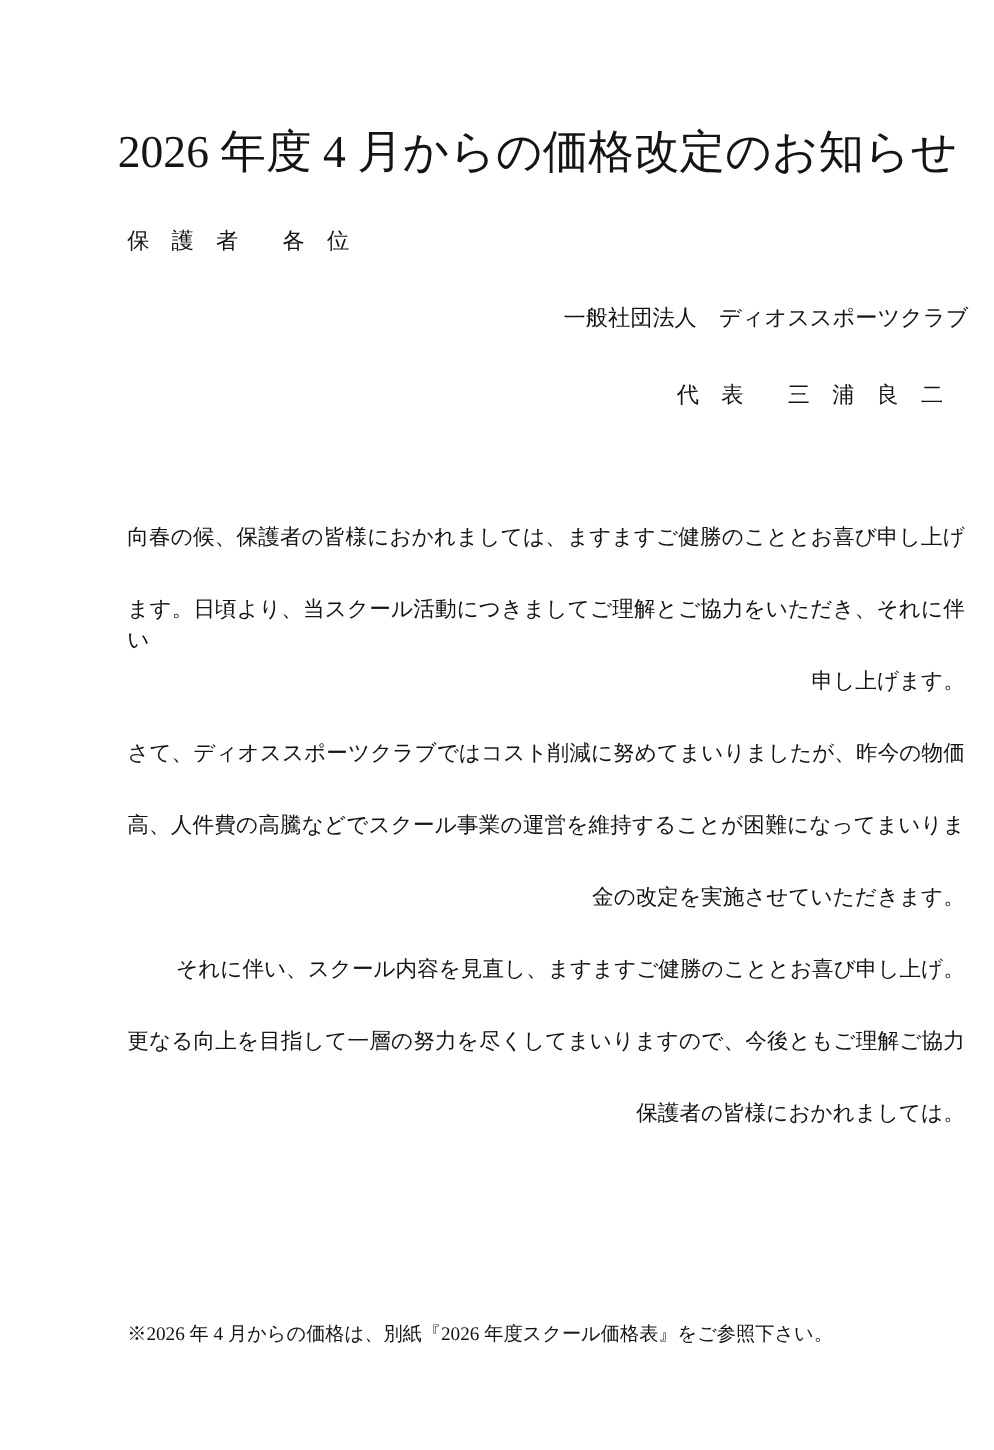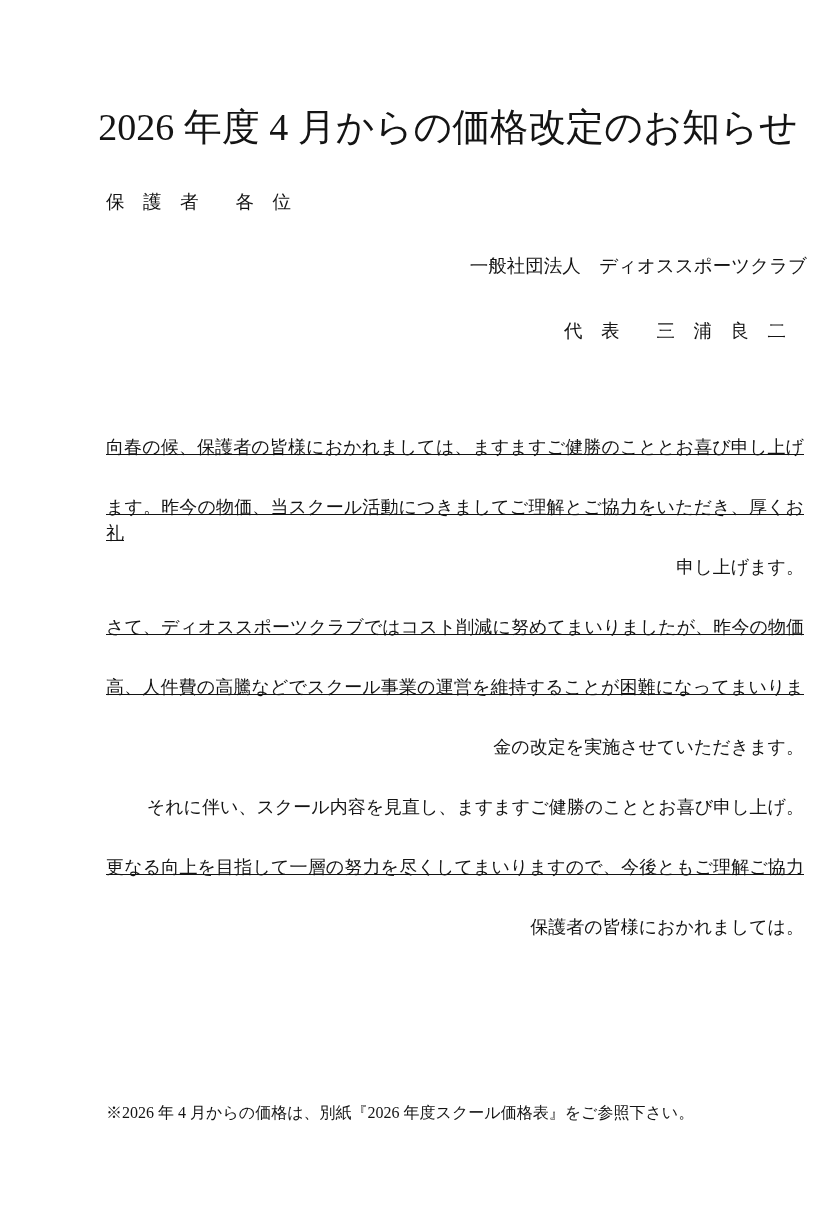--- a/index.html
+++ b/index.html
@@ -42,39 +42,39 @@
     white-space: nowrap;
     text-align: center;
   }
   .sender-rep {
     position: absolute;
     top: 318px;
     right: 76px;
     font-size: 18.5px;
     line-height: 26px;
     white-space: nowrap;
+    font-family: Liberation Mono, monospace;
   }
   .body-block {
     position: absolute;
     top: 434px;
     left: 72px;
     width: 698px;
   }
   .body-line {
     height: 60px;
     line-height: 26px;
     font-size: 18px;
     overflow: hidden;
     text-align: right;
   }
   .body-line.justify {
     text-align: justify;
     text-align-last: justify;
     text-justify: inter-ideograph;
-    text-decoration: underline;
   }
   .footnote {
     position: absolute;
     top: 1100px;
     left: 72px;
     font-size: 16px;
     line-height: 26px;
     white-space: nowrap;
   }
 </style>
@@ -86,21 +86,21 @@
   <h1 class="doc-title">2026 年度 4 月からの価格改定のお知らせ</h1>
 
   <div class="recipient">保　護　者　　各　位</div>
 
   <div class="sender-org">一般社団法人　ディオススポーツクラブ</div>
 
   <div class="sender-rep">代　表　　三　浦　良　二</div>
 
   <div class="body-block">
     <div class="body-line justify">向春の候、保護者の皆様におかれましては、ますますご健勝のこととお喜び申し上げ</div>
-    <div class="body-line justify">ます。昨今の物価、当スクール活動につきましてご理解とご協力をいただき、厚くお礼</div>
+    <div class="body-line justify">ます。日頃より、当スクール活動につきましてご理解とご協力をいただき、それに伴い</div>
     <div class="body-line">申し上げます。</div>
     <div class="body-line justify">さて、ディオススポーツクラブではコスト削減に努めてまいりましたが、昨今の物価</div>
     <div class="body-line justify">高、人件費の高騰などでスクール事業の運営を維持することが困難になってまいりま</div>
     <div class="body-line">金の改定を実施させていただきます。</div>
     <div class="body-line">それに伴い、スクール内容を見直し、ますますご健勝のこととお喜び申し上げ。</div>
     <div class="body-line justify">更なる向上を目指して一層の努力を尽くしてまいりますので、今後ともご理解ご協力</div>
     <div class="body-line">保護者の皆様におかれましては。</div>
   </div>
 
   <div class="footnote">※2026 年 4 月からの価格は、別紙『2026 年度スクール価格表』をご参照下さい。</div>

